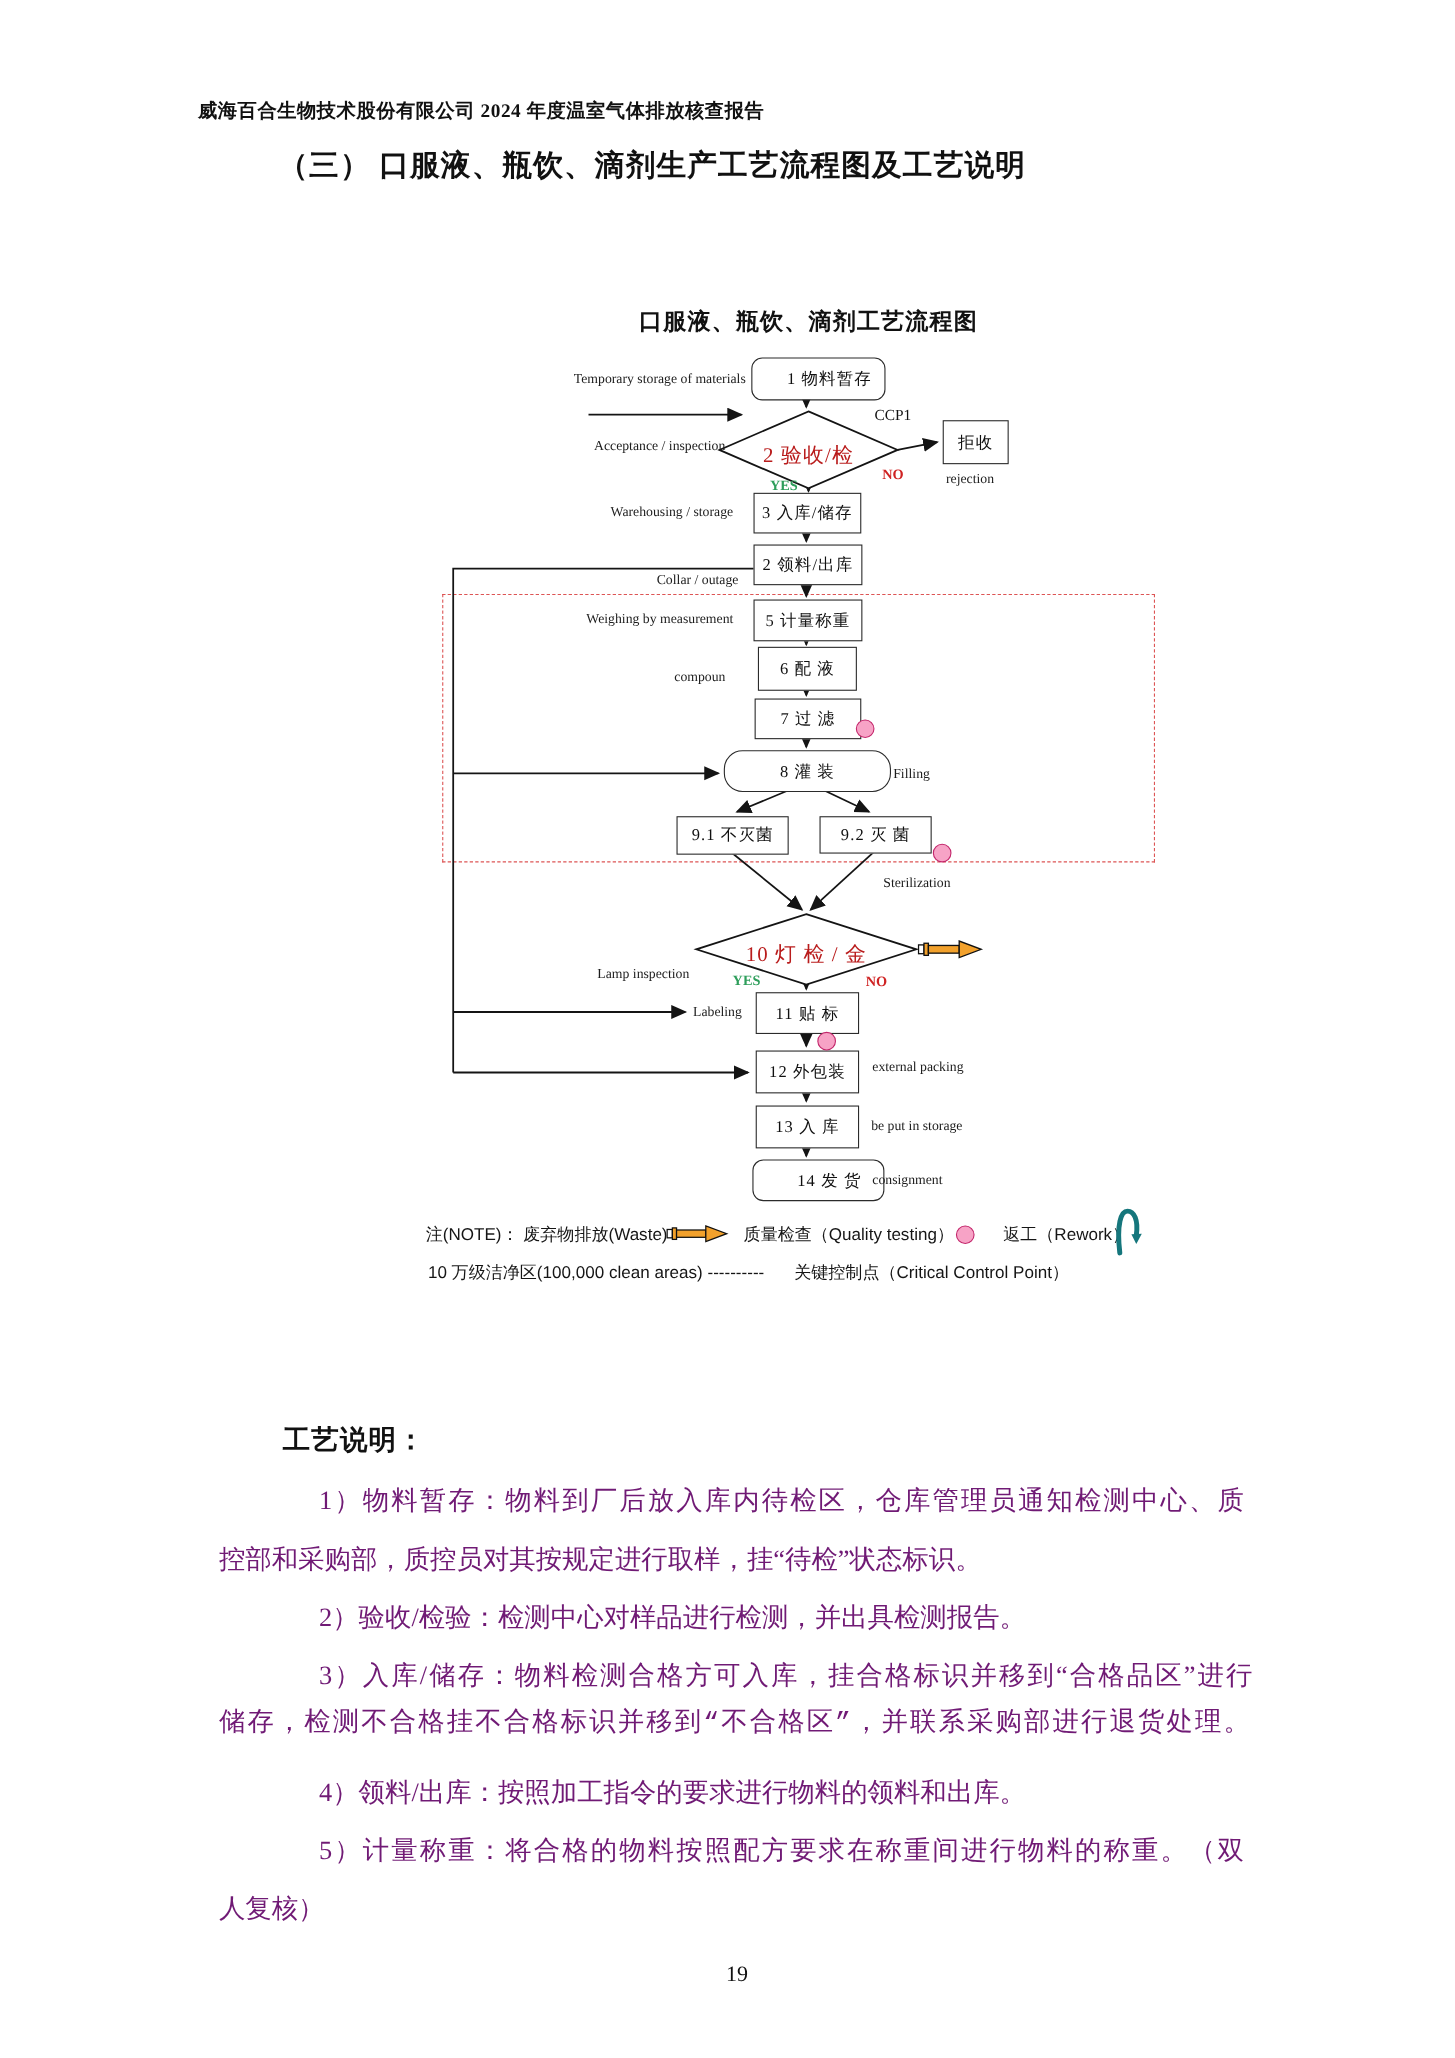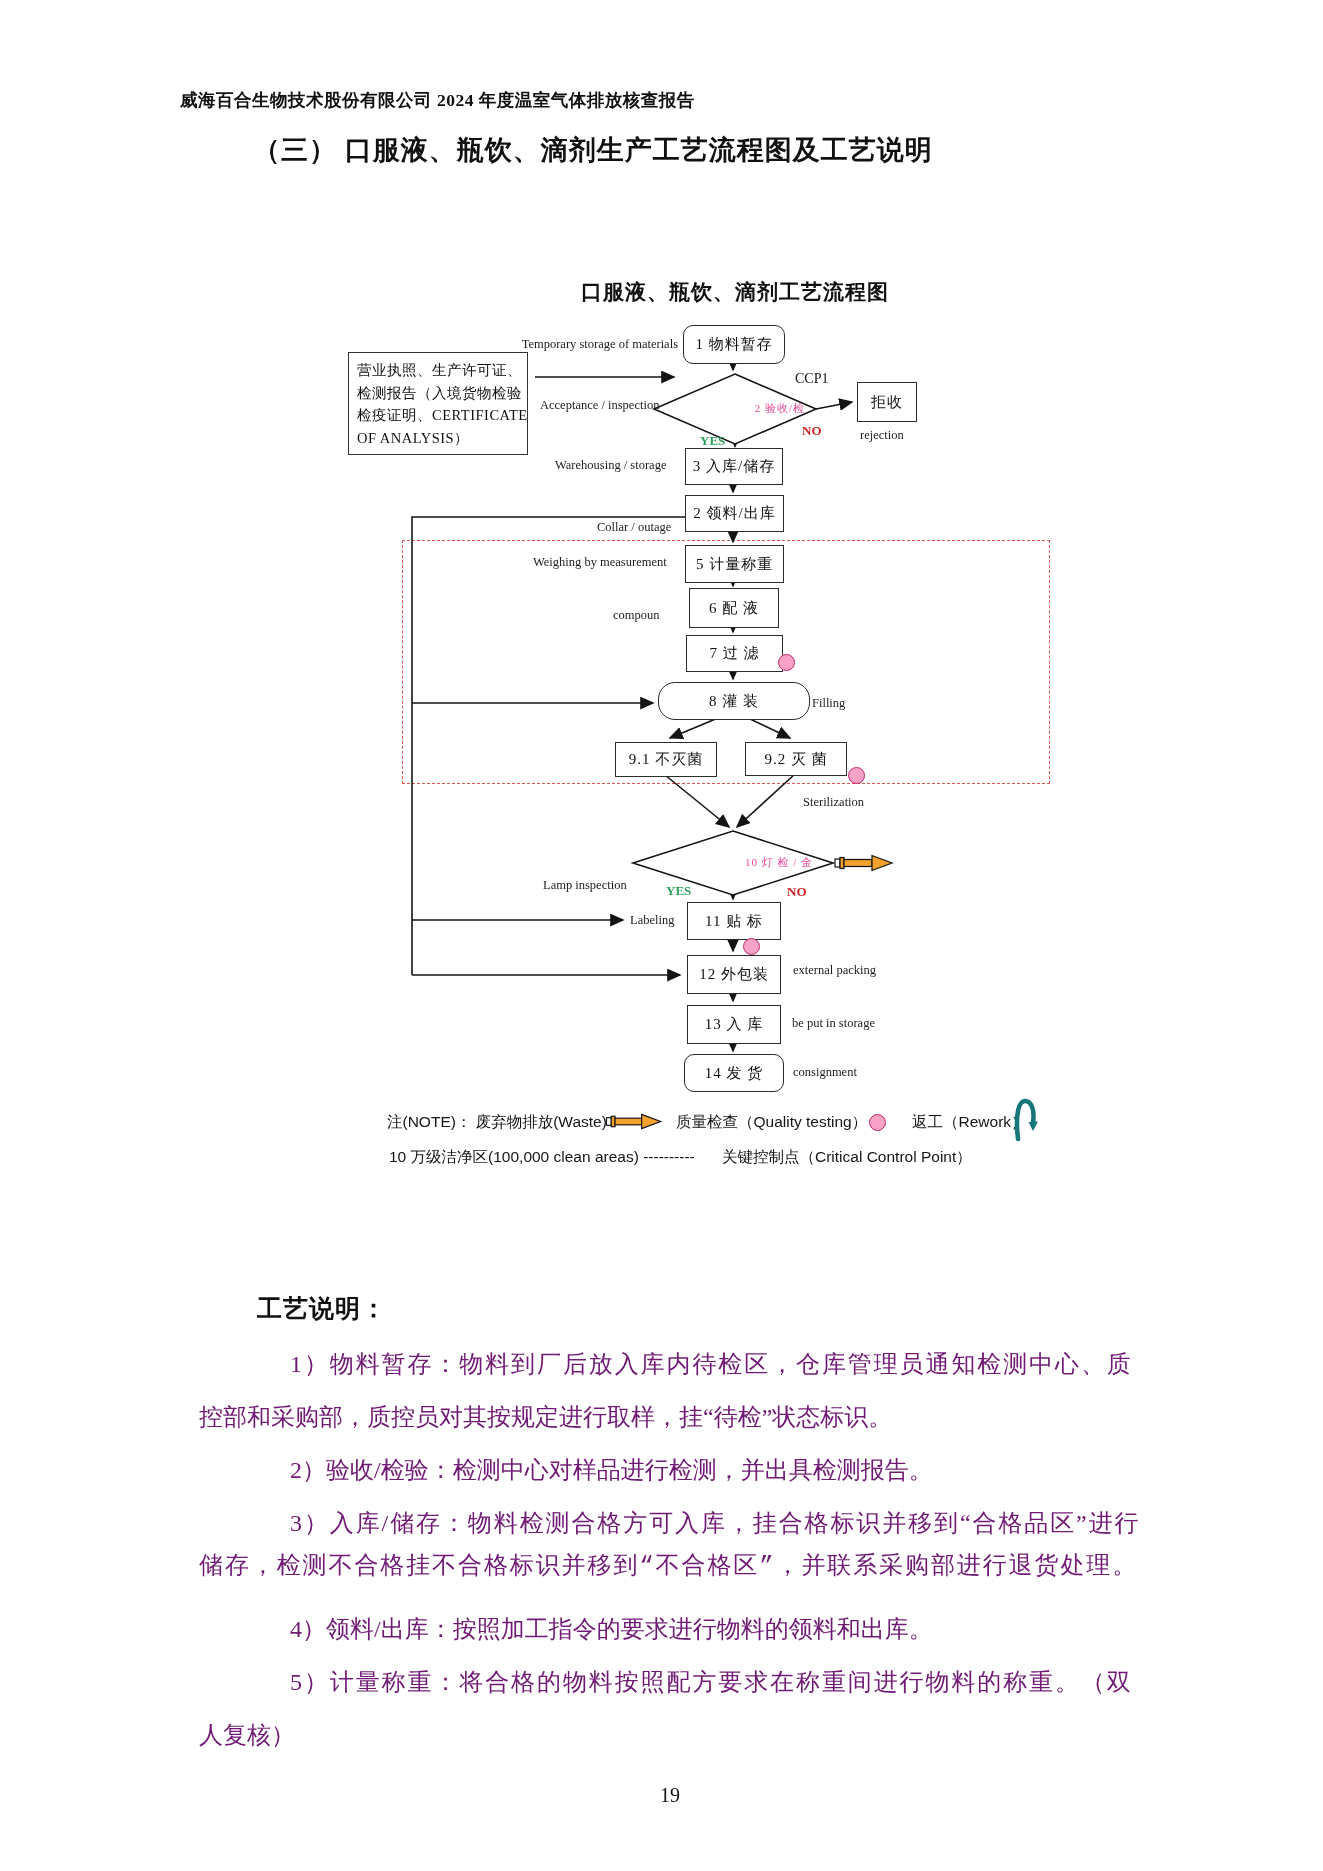--- a/index.html
+++ b/index.html
@@ -20,32 +20,32 @@
   .chart-title {
     left:575px; top:278px; width:320px; text-align:center;
     font-size:21px; font-weight:700; letter-spacing:1px; white-space:nowrap;
   }
   svg.overlay { position:absolute; left:0; top:0; z-index:1; pointer-events:none; }
   .fbox {
     position:absolute; background:#fff; border:1.6px solid #2b2b2b;
     display:flex; align-items:center; justify-content:center;
     font-size:15px; letter-spacing:1px; color:#101010; z-index:2; white-space:nowrap;
   }
-  .rounded { border-radius:10px; }
+  .rounded { border-radius:10px;padding-left:20px; }
   .infobox {
     position:absolute; left:348px; top:352px; width:162px; height:89px;
     border:1.8px solid #333; padding:6px 8px; z-index:2; background:#fff;
     font-size:14.5px; line-height:22.5px; letter-spacing:0.5px; white-space:nowrap;
   }
   .elab {
     position:absolute; z-index:3; font-size:12.5px; color:#1c1c1c; white-space:nowrap;
   }
   .dtext {
-    position:absolute; z-index:3; font-size:11px; letter-spacing:1px;
-    text-align:right; white-space:nowrap; color:#ec4899;
+    position:absolute; z-index:3; font-size:19px; letter-spacing:1px;
+    text-align:center; white-space:nowrap; color:#b91c1c;
   }
   .yn { position:absolute; z-index:3; font-size:13px; font-weight:700; white-space:nowrap; }
   .yes { color:var(--yes-green); }
   .no  { color:var(--no-red); }
   .ccp { position:absolute; z-index:3; font-size:14px; white-space:nowrap; }
   .pcircle {
     position:absolute; z-index:4; width:15px; height:15px; border-radius:50%;
     background:var(--circle-pink); border:1.6px solid var(--circle-border);
   }
   .dashed-zone {
@@ -108,26 +108,20 @@
       <path d="M688,517 L412,517 L412,975"></path>
       <path d="M412,703 L653,703" marker-end="url(#ah)"></path>
       <path d="M412,920 L623,920" marker-end="url(#ah)"></path>
       <path d="M412,975 L680,975" marker-end="url(#ah)"></path>
       <path d="M735,441 L735,446.5" marker-end="url(#ah)"></path>
       <polygon points="735,374 816,409 735,444 654,409" fill="#ffffff"></polygon>
       <polygon points="733,831 833,863 733,895 633,863" fill="#ffffff"></polygon>
     </g>
   </svg>
 
-  <div class="infobox">
-    <div>营业执照、生产许可证、</div>
-    <div>检测报告（入境货物检验</div>
-    <div>检疫证明、CERTIFICATE</div>
-    <div>OF ANALYSIS）</div>
-  </div>
 
   <div class="fbox rounded" style="left:683px;top:325px;width:100px;height:37px;">1 物料暂存</div>
   <div class="fbox" style="left:857px;top:382px;width:58px;height:38px;">拒收</div>
   <div class="fbox" style="left:685px;top:448px;width:96px;height:35px;">3 入库/储存</div>
   <div class="fbox" style="left:685px;top:495px;width:97px;height:35px;">2 领料/出库</div>
   <div class="fbox" style="left:685px;top:545px;width:97px;height:36px;">5 计量称重</div>
   <div class="fbox" style="left:689px;top:588px;width:88px;height:38px;">6 配 液</div>
   <div class="fbox" style="left:686px;top:635px;width:95px;height:35px;">7 过 滤</div>
   <div class="fbox" style="left:658px;top:682px;width:150px;height:36px;border-radius:17px;">8 灌 装</div>
   <div class="fbox" style="left:615px;top:742px;width:100px;height:33px;">9.1 不灭菌</div>

